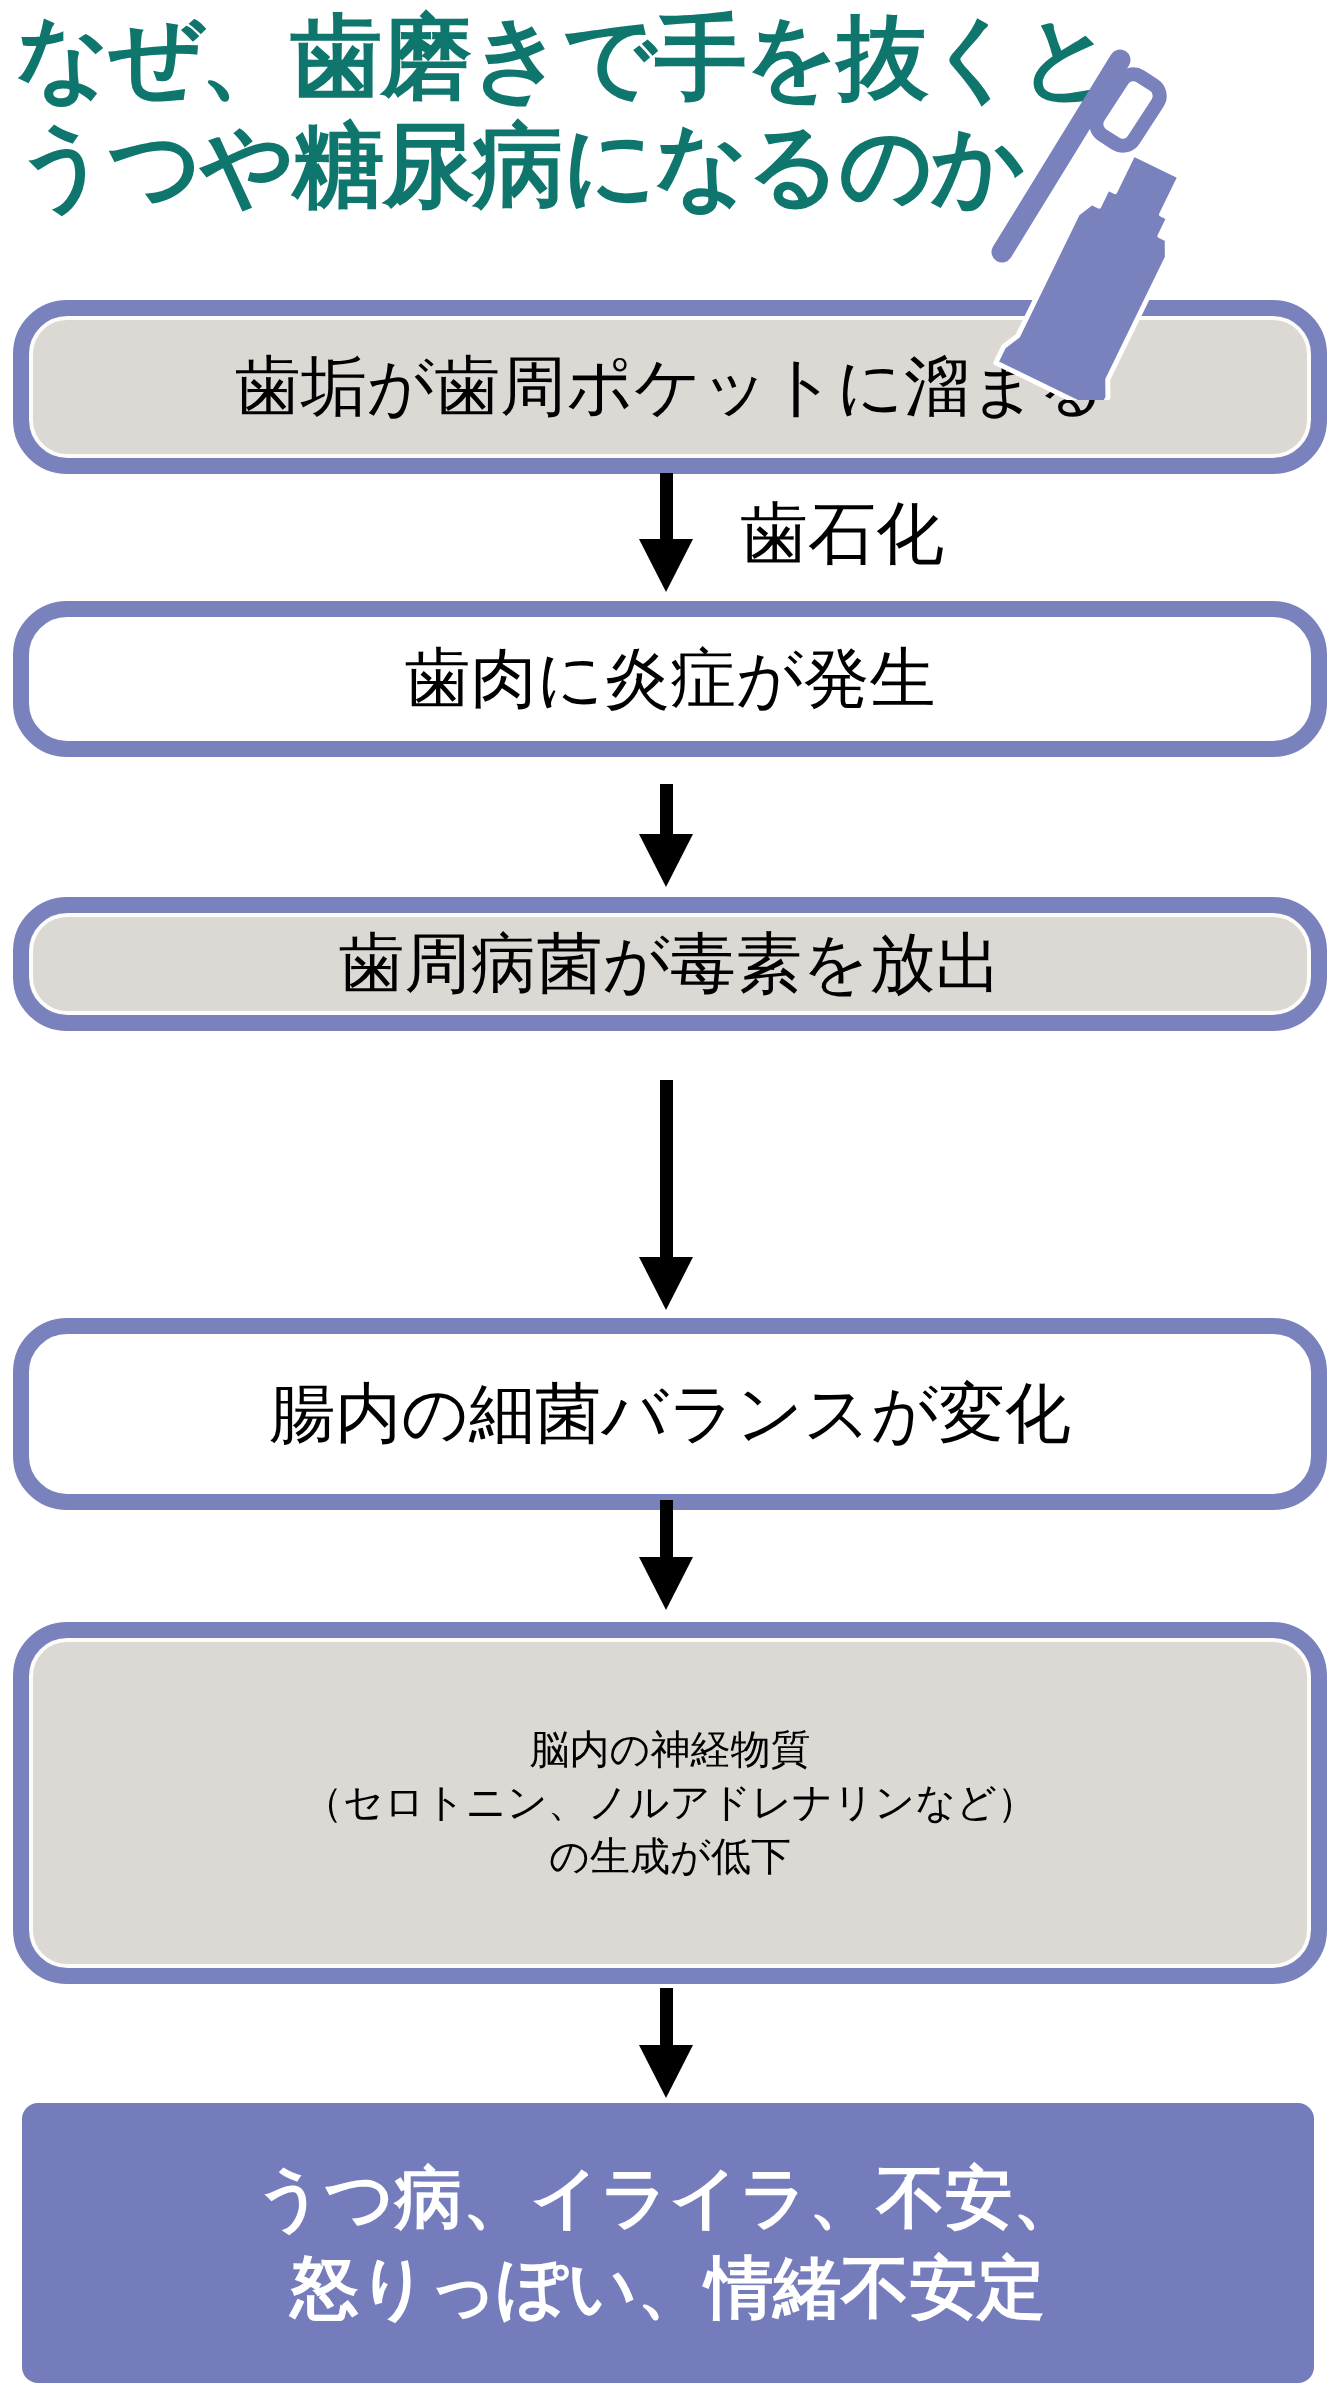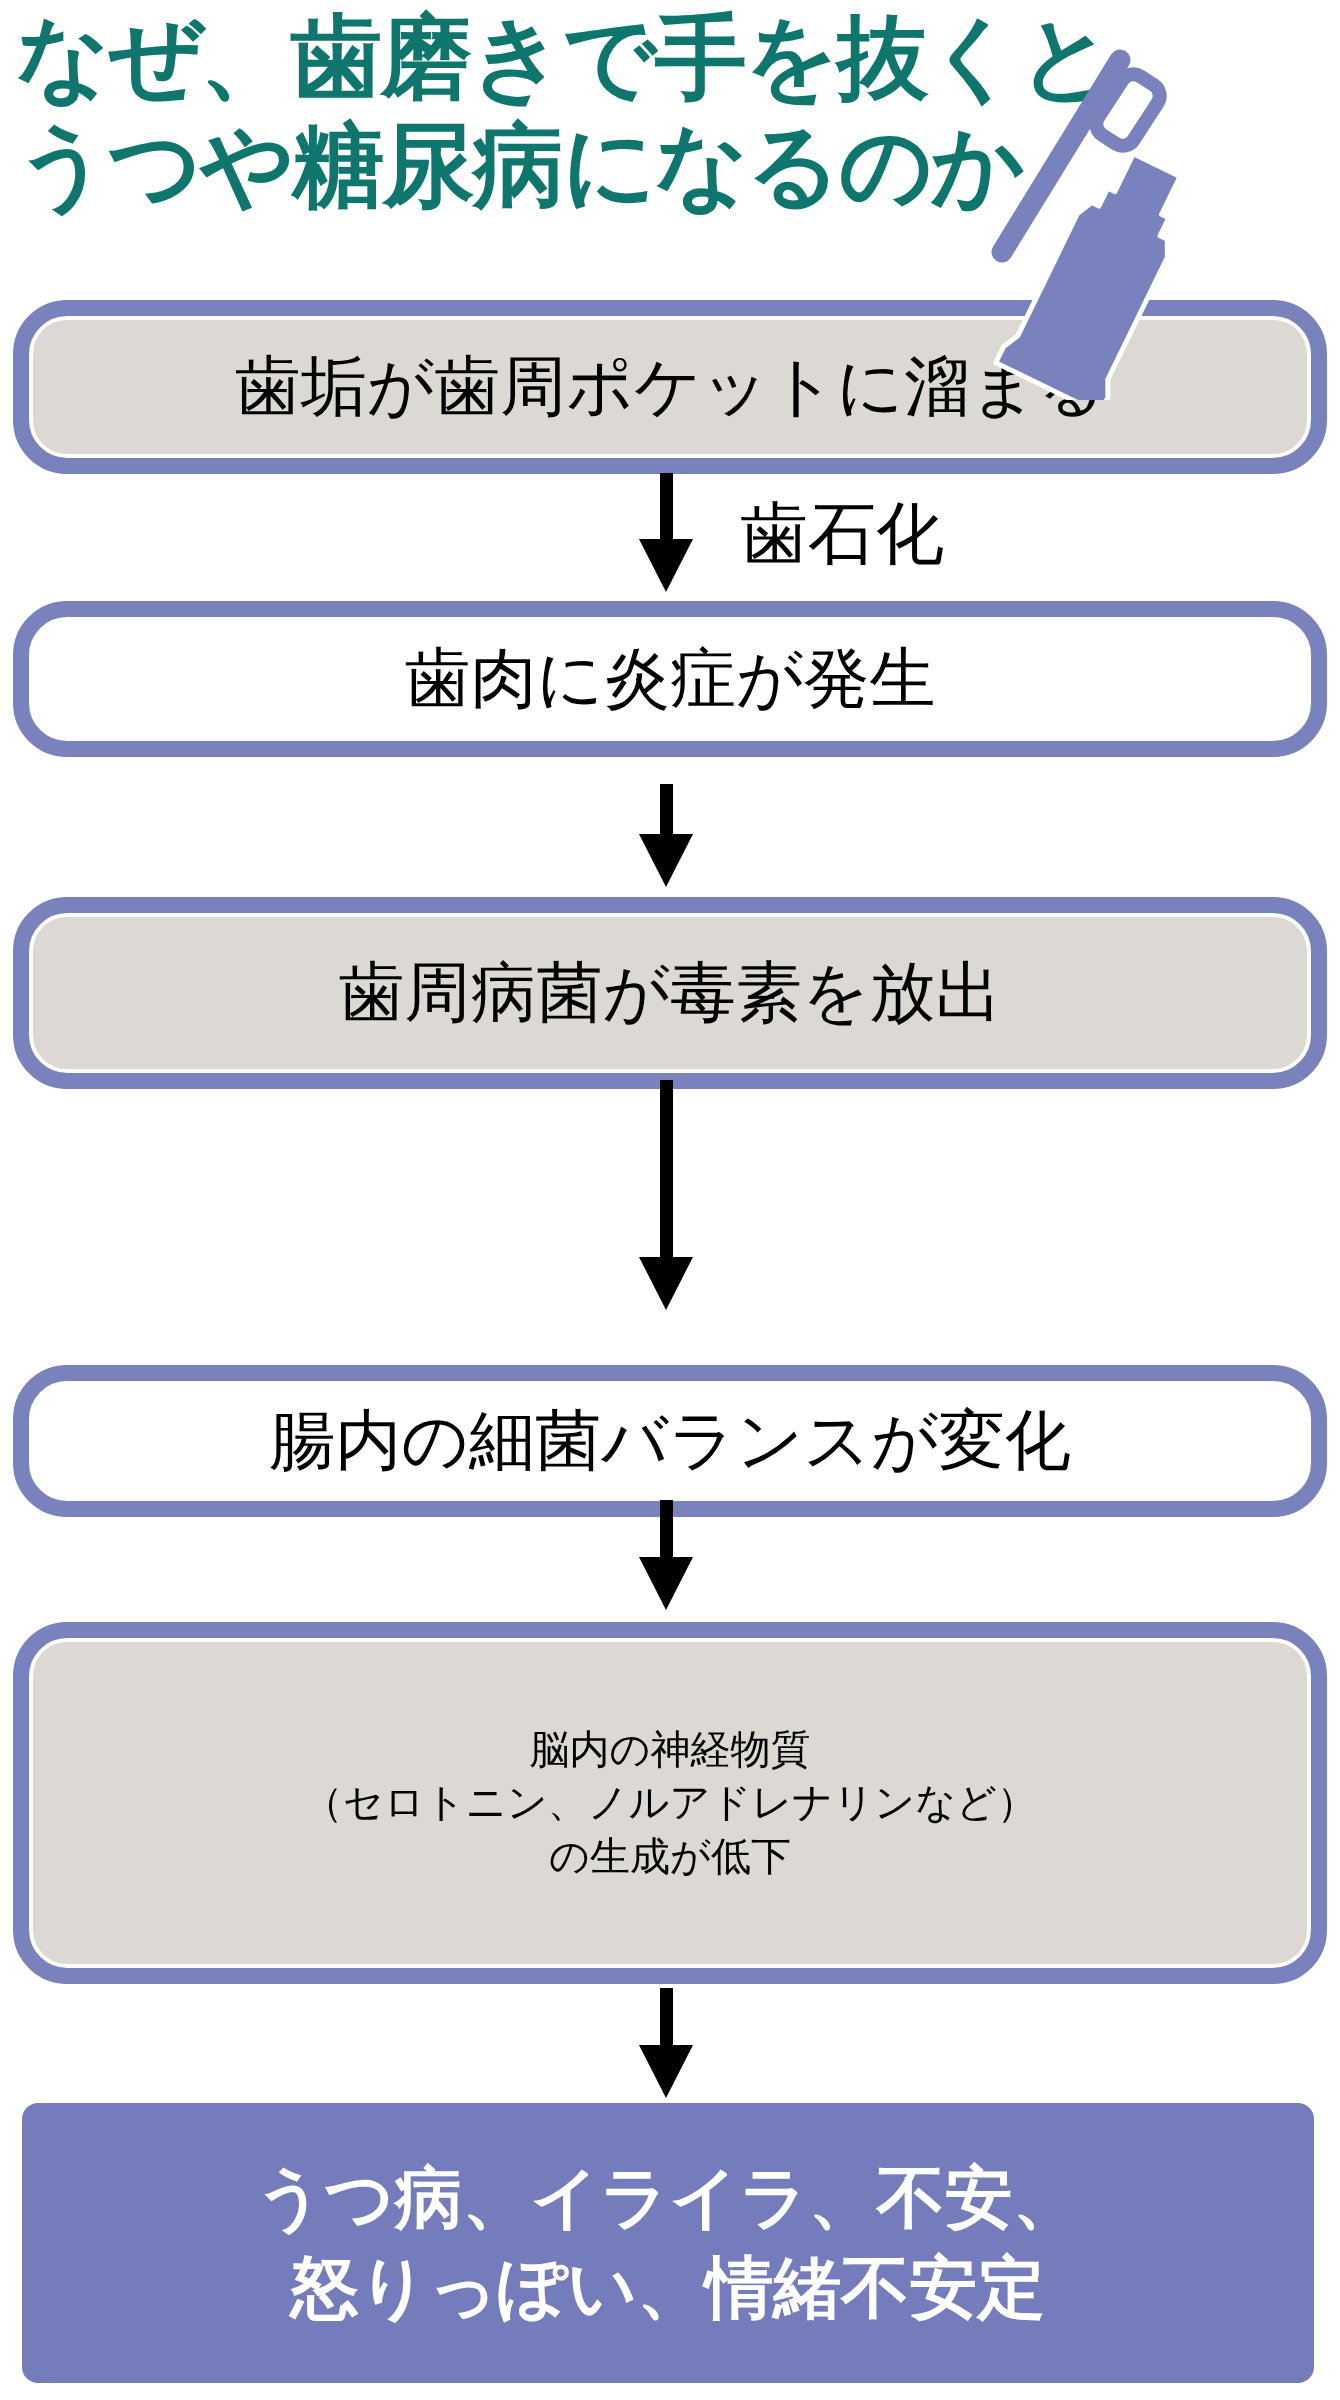--- a/index.html
+++ b/index.html
@@ -59,22 +59,22 @@
     background:var(--accent-fill);
     border:none;
     box-shadow:none;
     color:var(--final-text);
     font-weight:bold;
     font-size:68px;
     border-radius:16px;
   }
   .box-1{top:300px;height:174px;}
   .box-2{top:601px;height:156px;font-family:Liberation Serif, serif;}
-  .box-3{top:897px;height:192px;}
-  .box-4{top:1318px;height:152px;margin-top:47px;}
+  .box-3{top:897px;height:134px;}
+  .box-4{top:1318px;height:192px;}
   .box-5{top:1622px;height:362px;font-size:40px;}
   .box-6{top:2103px;height:280px;left:22px;width:1292px;line-height:1.32;}
   .arrow{
     position:absolute;
     left:666px;
     transform:translateX(-50%);
     display:flex;
     flex-direction:column;
     align-items:center;
     z-index:2;

